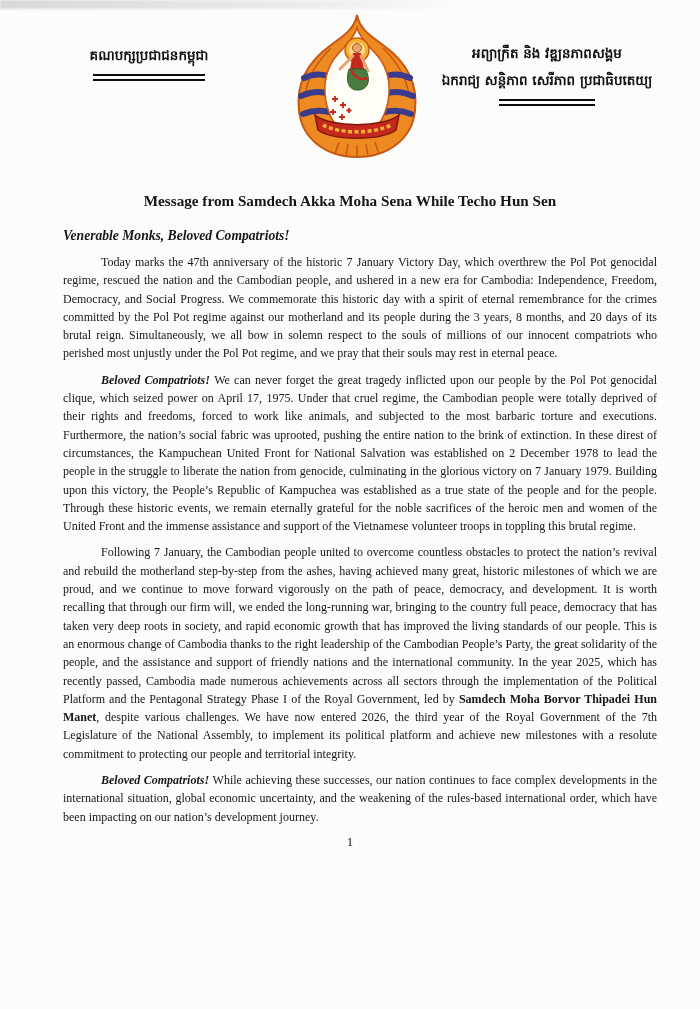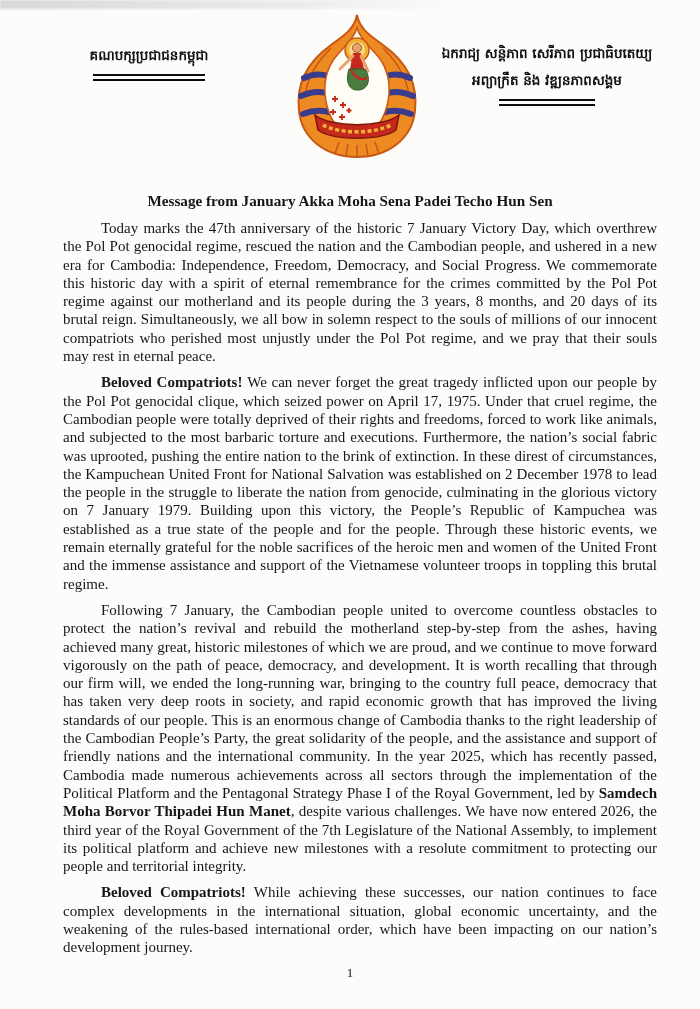--- a/index.html
+++ b/index.html
@@ -44,25 +44,25 @@
   h1 { font-size:15.2px; line-height:18px; margin:0; }
   h2 { font-size:11.7px; line-height:14px; margin:16px 0 0; }
   h3 { font-size:12.3px; line-height:15px; margin:20px 0 0; }
   
   .salutation {
     font-size:13.6px; font-weight:bold; font-style:italic;
     margin:18px 43px 0 63px;
   }
   .body-text { margin:9px 43px 0 63px; }
   .para {
-    font-size:15px; line-height:18.3px; text-align:justify;
+    font-size:12px; line-height:18.3px; text-align:justify;
     text-indent:38px; margin:0 0 8px;
   }
   .seg-bold { font-weight:bold; }
-  .seg-bold-italic { font-weight:bold; }
+  .seg-bold-italic { font-weight:bold; font-style:italic; }
   .page-number { text-align:center; font-size:13px; margin-top:2px; }
 </style>
 </head>
 <body>
 
 <div class="page">
   <div class="scan-top"></div>
 
   <header class="letterhead">
     <div class="kh-block kh-left">
@@ -106,29 +106,30 @@
 
       <path class="f-red" stroke="#7E150C" stroke-width="1.5" d="M28,103 C44,116 96,116 112,103 L109,118 C94,129 46,129 31,118 Z"></path>
       <path fill="none" class="s-gold" stroke-width="3.5" stroke-dasharray="4 2.5" d="M36,113 C52,122 88,122 104,113"></path>
 
       <g fill="none" class="s-odark" stroke-width="1.5">
         <path d="M52,130 L48,142 M61,132 L59,144 M70,133 L70,145 M79,132 L81,144 M88,130 L92,142"></path>
       </g>
     </svg>
 
     <div class="kh-block kh-right">
+      <div>អព្យាក្រឹត និង វឌ្ឍនភាពសង្គម</div>
       <div>ឯករាជ្យ សន្តិភាព សេរីភាព ប្រជាធិបតេយ្យ</div>
-      <div>អព្យាក្រឹត និង វឌ្ឍនភាពសង្គម</div>
       <div class="dbl-rule rule-r"></div>
     </div>
   </header>
 
   <main>
-    <h1>Message from January Akka Moha Sena Padei Techo Hun Sen</h1>
+    <h1>Message from Samdech Akka Moha Sena While Techo Hun Sen</h1>
 
+    <p class="salutation">Venerable Monks, Beloved Compatriots!</p>
 
     <div class="body-text">
         <p class="para"><span class="seg-normal">Today marks the 47th anniversary of the historic 7 January Victory Day, which overthrew the Pol Pot genocidal regime, rescued the nation and the Cambodian people, and ushered in a new era for Cambodia: Independence, Freedom, Democracy, and Social Progress. We commemorate this historic day with a spirit of eternal remembrance for the crimes committed by the Pol Pot regime against our motherland and its people during the 3 years, 8 months, and 20 days of its brutal reign. Simultaneously, we all bow in solemn respect to the souls of millions of our innocent compatriots who perished most unjustly under the Pol Pot regime, and we pray that their souls may rest in eternal peace.</span></p>
         <p class="para"><span class="seg-bold-italic">Beloved Compatriots! </span><span class="seg-normal">We can never forget the great tragedy inflicted upon our people by the Pol Pot genocidal clique, which seized power on April 17, 1975. Under that cruel regime, the Cambodian people were totally deprived of their rights and freedoms, forced to work like animals, and subjected to the most barbaric torture and executions. Furthermore, the nation’s social fabric was uprooted, pushing the entire nation to the brink of extinction. In these direst of circumstances, the Kampuchean United Front for National Salvation was established on 2 December 1978 to lead the people in the struggle to liberate the nation from genocide, culminating in the glorious victory on 7 January 1979. Building upon this victory, the People’s Republic of Kampuchea was established as a true state of the people and for the people. Through these historic events, we remain eternally grateful for the noble sacrifices of the heroic men and women of the United Front and the immense assistance and support of the Vietnamese volunteer troops in toppling this brutal regime.</span></p>
         <p class="para"><span class="seg-normal">Following 7 January, the Cambodian people united to overcome countless obstacles to protect the nation’s revival and rebuild the motherland step-by-step from the ashes, having achieved many great, historic milestones of which we are proud, and we continue to move forward vigorously on the path of peace, democracy, and development. It is worth recalling that through our firm will, we ended the long-running war, bringing to the country full peace, democracy that has taken very deep roots in society, and rapid economic growth that has improved the living standards of our people. This is an enormous change of Cambodia thanks to the right leadership of the Cambodian People’s Party, the great solidarity of the people, and the assistance and support of friendly nations and the international community. In the year 2025, which has recently passed, Cambodia made numerous achievements across all sectors through the implementation of the Political Platform and the Pentagonal Strategy Phase I of the Royal Government, led by </span><span class="seg-bold">Samdech Moha Borvor Thipadei Hun Manet</span><span class="seg-normal">, despite various challenges. We have now entered 2026, the third year of the Royal Government of the 7th Legislature of the National Assembly, to implement its political platform and achieve new milestones with a resolute commitment to protecting our people and territorial integrity.</span></p>
         <p class="para"><span class="seg-bold-italic">Beloved Compatriots! </span><span class="seg-normal">While achieving these successes, our nation continues to face complex developments in the international situation, global economic uncertainty, and the weakening of the rules-based international order, which have been impacting on our nation’s development journey.</span></p>
       </div>
 
     <div class="page-number">1</div>
   </main>

